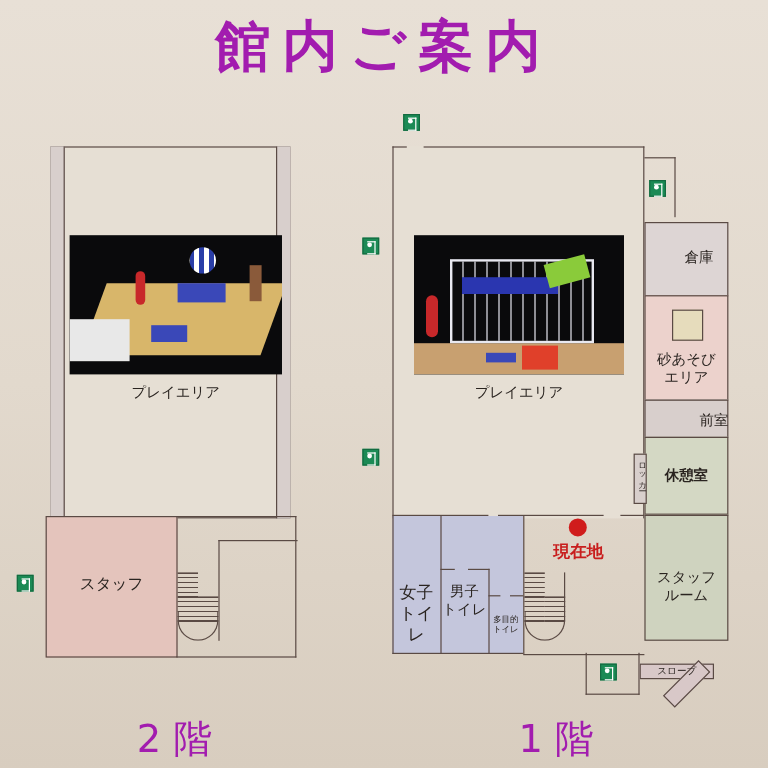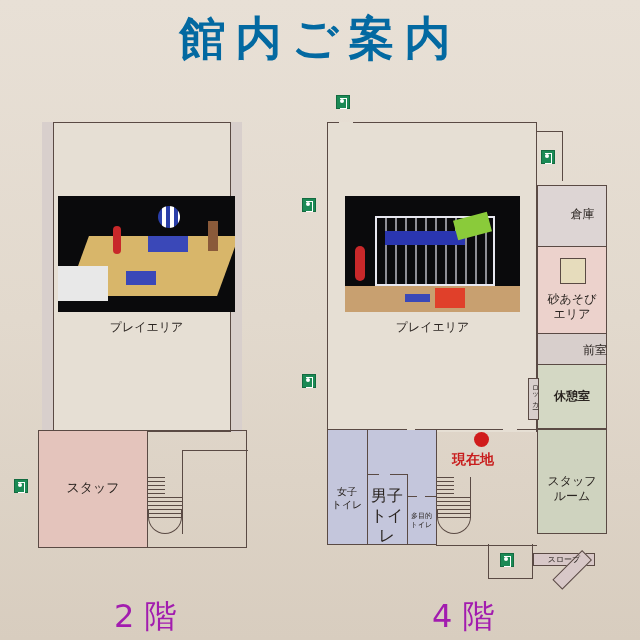--- a/index.html
+++ b/index.html
@@ -1,20 +1,20 @@
 <!DOCTYPE html>
 <html><head>
 <meta charset="utf-8">
 <style>
   html,body{margin:0;padding:0;}
   body{width:640px;height:640px;overflow:hidden;position:relative;
     background:linear-gradient(180deg,#e8e0d6 0%,#e2d9cd 50%,#d8cdbf 100%);
     font-family:"DejaVu Sans","Liberation Sans",sans-serif;color:#2a2420;}
   .abs{position:absolute;box-sizing:border-box;}
-  .title{left:0;top:8px;width:640px;text-align:center;font-size:46px;font-weight:bold;letter-spacing:10px;color:#0369a1;}
+  .title{left:0;top:8px;width:640px;text-align:center;font-size:46px;font-weight:bold;letter-spacing:10px;color:#a21caf;}
   .wall{border:1.5px solid #5a4a44;}
   .line-h{height:0;border-top:1.5px solid #5a4a44;}
   .line-v{width:0;border-left:1.5px solid #5a4a44;}
   .label{font-size:12px;color:#2a2420;text-align:center;line-height:1.25;}
   .photo{background:#0a0a0c;overflow:hidden;}
   .exit{width:14px;height:14px;background:#1b8a55;border:1px solid #136b40;}
   .exit::after{content:"";position:absolute;left:3px;top:2px;width:6px;height:9px;border:1.5px solid #fff;border-left:none;}
   .exit-fig{position:absolute;left:3px;top:3px;width:4px;height:4px;border-radius:50%;background:#fff;}
   .stairs{background:repeating-linear-gradient(180deg,#5a4a44 0 1px,transparent 1px 4px);}
   .floor-lbl{font-size:32px;color:#a21caf;}
@@ -115,51 +115,51 @@
 
   <div class="abs" style="left:327px;top:430px;width:109px;height:115px;background:#c4c6dc;border-left:1.5px solid #5a4a44;border-bottom:1.5px solid #5a4a44;"></div>
   <div class="abs line-v" style="left:367px;top:430px;height:115px;"></div>
   <div class="abs line-v" style="left:436px;top:430px;height:115px;"></div>
   <div class="abs line-v" style="left:407px;top:474px;height:71px;"></div>
   <div class="abs line-h" style="left:367px;top:474px;width:12px;"></div>
   <div class="abs line-h" style="left:390px;top:474px;width:18px;"></div>
   <div class="abs line-h" style="left:407px;top:496px;width:10px;"></div>
   <div class="abs line-h" style="left:425px;top:496px;width:11px;"></div>
 
-  <div class="abs label" style="left:327px;top:486px;width:40px;font-size:10px;">
+  <div class="abs label" style="left:327px;top:486px;width:40px;font-size:14px;">
     <div>女子</div>
     <div>トイレ</div>
   </div>
-  <div class="abs label" style="left:367px;top:486px;width:40px;font-size:16px;">
+  <div class="abs label" style="left:367px;top:486px;width:40px;font-size:12px;">
     <div>男子</div>
     <div>トイレ</div>
   </div>
   <div class="abs label" style="left:407px;top:512px;width:29px;font-size:7px;line-height:1.3;">
     <div>多目的</div>
     <div>トイレ</div>
   </div>
 
   <div class="abs line-h" style="left:436px;top:545px;width:101px;"></div>
   <div class="abs stairs" style="left:437px;top:477px;width:17px;height:42px;"></div>
   <div class="abs stairs" style="left:454px;top:497px;width:17px;height:22px;"></div>
   <div class="abs" style="left:437px;top:510px;width:34px;height:24px;border:1.5px solid #5a4a44;border-top:none;border-radius:0 0 17px 17px;"></div>
   <div class="abs line-v" style="left:470px;top:477px;height:40px;"></div>
 
   <div class="abs" style="left:474px;top:432px;width:15px;height:15px;border-radius:50%;background:#d01c1c;"></div>
-  <div class="abs" style="left:452px;top:451px;width:60px;text-align:left;font-size:14px;font-weight:bold;color:#c81e1e;">現在地</div>
+  <div class="abs" style="left:452px;top:451px;width:60px;text-align:center;font-size:14px;font-weight:bold;color:#c81e1e;">現在地</div>
 
   <div class="abs wall" style="left:537px;top:429px;width:70px;height:105px;background:#cfd3bf;"></div>
   <div class="abs label" style="left:537px;top:474px;width:70px;font-size:12px;">
     <div>スタッフ</div>
     <div>ルーム</div>
   </div>
 
   <div class="abs" style="left:488px;top:544px;width:45px;height:35px;border-left:1.5px solid #5a4a44;border-bottom:1.5px solid #5a4a44;border-right:1.5px solid #5a4a44;"></div>
   <div class="abs exit" style="left:500px;top:553px;">
       <span class="exit-fig"></span>
     </div>
 
   <div class="abs" style="left:533px;top:553px;width:62px;height:13px;background:#d8c8c8;border:1.5px solid #5a4a44;"></div>
   <div class="abs" style="left:550px;top:560px;width:14px;height:42px;background:#d8c8c8;border:1.5px solid #5a4a44;transform:rotate(45deg);transform-origin:top right;left:578px;"></div>
   <div class="abs" style="left:536px;top:553px;width:56px;font-size:8px;text-align:center;line-height:13px;">スロープ</div>
 
-  <div class="abs floor-lbl" style="left:432px;top:595px;">4 階</div>
+  <div class="abs floor-lbl" style="left:432px;top:595px;">1 階</div>
 </div>
 
 </body></html>

